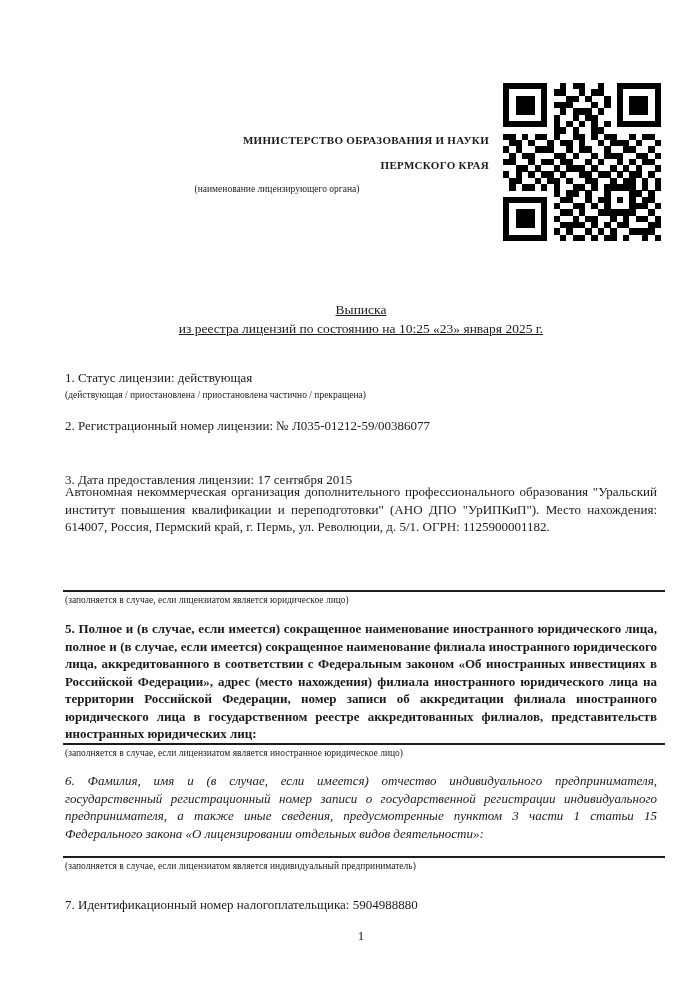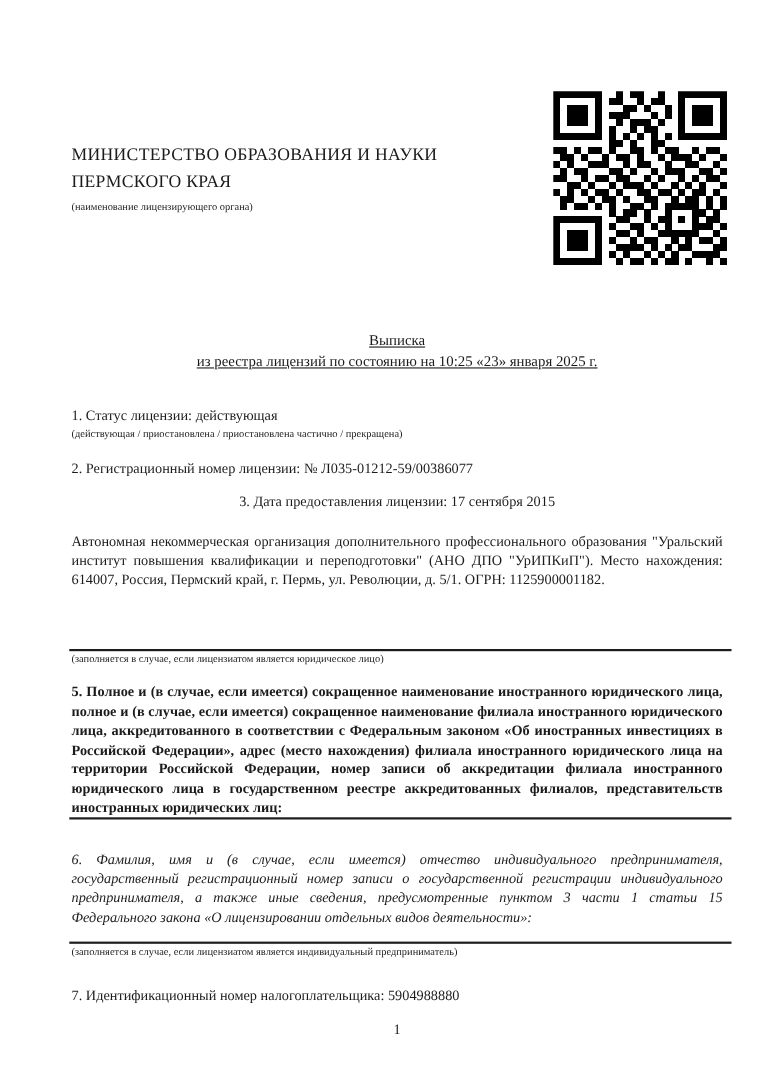--- a/index.html
+++ b/index.html
@@ -10,28 +10,29 @@
     height: 990px;
     background: #ffffff;
     font-family: "Liberation Serif", "DejaVu Serif", serif;
     color: #1b1b1b;
     overflow: hidden;
   }
   .abs { position: absolute; }
 
   .ministry {
     left: 65px; top: 128px; width: 424px;
-    text-align: left;
-    font-weight: normal;
-    font-size: 16px;
+    text-align: right;
+    font-weight: bold;
+    font-size: 11px;
     line-height: 25px;
     letter-spacing: 0.3px;
   }
   .ministry-caption {
     left: 65px; top: 184px; width: 424px;
+    text-align: center;
     font-size: 9.5px;
   }
   .qr-box { left: 503px; top: 83px; width: 158px; height: 158px; }
   .qr-box svg { width: 100%; height: 100%; display: block; }
 
   .doc-title {
     left: 65px; top: 301px; width: 592px;
     text-align: center;
     font-size: 13.5px;
     line-height: 18.5px;
@@ -59,21 +60,21 @@
 
   .page-number {
     left: 65px; top: 928px; width: 592px;
     text-align: center;
     font-size: 13px;
   }
 
   .t-item1 { top: 369px; }
   .t-cap1  { top: 389px; }
   .t-item2 { top: 417px; }
-  .t-item3 { top: 447px; text-align: center; }
+  .t-item3 { top: 471px; }
   .t-item4 { top: 483px; }
   .t-rule4 { top: 590px; }
   .t-cap4  { top: 594px; }
   .t-item5 { top: 620px; font-weight: bold; }
   .t-rule5 { top: 743px; }
   .t-cap5  { top: 747px; }
   .t-item6 { top: 772px; font-style: italic; }
   .t-rule6 { top: 856px; }
   .t-cap6  { top: 860px; }
   .t-item7 { top: 896px; }
@@ -437,20 +438,21 @@
   <div class="abs item t-item4">
     <p>Автономная некоммерческая организация дополнительного профессионального образования "Уральский институт повышения квалификации и переподготовки" (АНО ДПО "УрИПКиП"). Место нахождения: 614007, Россия, Пермский край, г. Пермь, ул. Революции, д. 5/1. ОГРН: 1125900001182.</p>
   </div>
   <div class="abs rule t-rule4"></div>
   <div class="abs sub-caption t-cap4">(заполняется в случае, если лицензиатом является юридическое лицо)</div>
 
   <div class="abs item t-item5">
     <p>5. Полное и (в случае, если имеется) сокращенное наименование иностранного юридического лица, полное и (в случае, если имеется) сокращенное наименование филиала иностранного юридического лица, аккредитованного в соответствии с Федеральным законом «Об иностранных инвестициях в Российской Федерации», адрес (место нахождения) филиала иностранного юридического лица на территории Российской Федерации, номер записи об аккредитации филиала иностранного юридического лица в государственном реестре аккредитованных филиалов, представительств иностранных юридических лиц:</p>
   </div>
   <div class="abs rule t-rule5"></div>
+  <div class="abs sub-caption t-cap5">(заполняется в случае, если лицензиатом является иностранное юридическое лицо)</div>
 
   <div class="abs item t-item6">
     <p>6. Фамилия, имя и (в случае, если имеется) отчество индивидуального предпринимателя, государственный регистрационный номер записи о государственной регистрации индивидуального предпринимателя, а также иные сведения, предусмотренные пунктом 3 части 1 статьи 15 Федерального закона «О лицензировании отдельных видов деятельности»:</p>
   </div>
   <div class="abs rule t-rule6"></div>
   <div class="abs sub-caption t-cap6">(заполняется в случае, если лицензиатом является индивидуальный предприниматель)</div>
 
   <div class="abs item t-item7">7. Идентификационный номер налогоплательщика: 5904988880</div>
 
   <div class="abs page-number">1</div>

